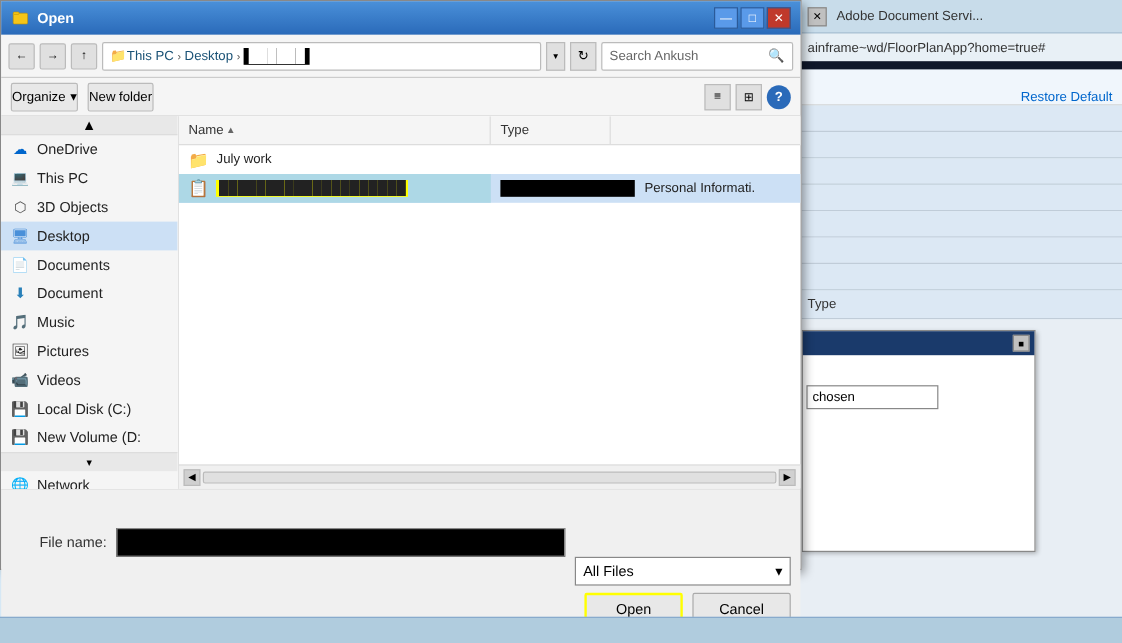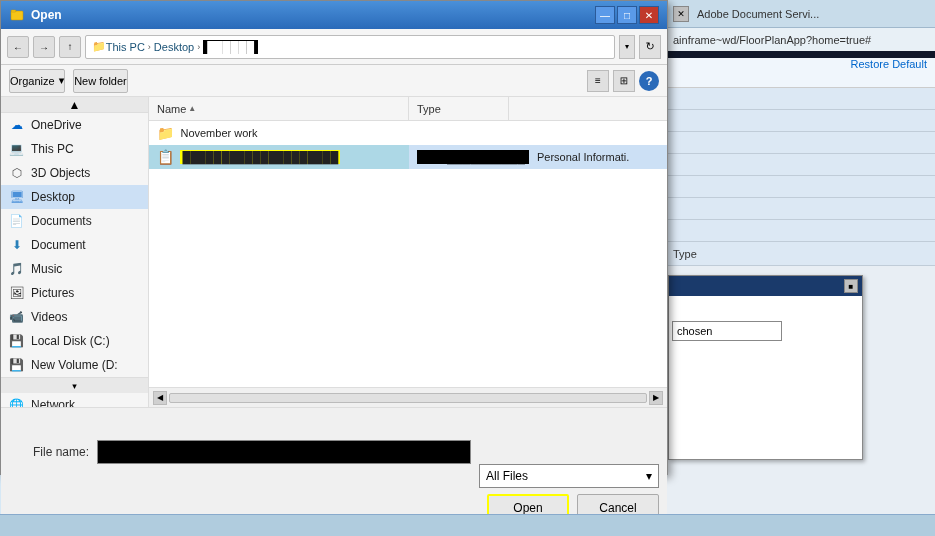--- a/index.html
+++ b/index.html
@@ -58,21 +58,21 @@
       color: #333;
       border-bottom: 7px solid #0f172a;
     }
 
     .restore-default-area {
       position: absolute;
       top: 58px; left: 665px; right: 0;
       height: 30px;
       background: #f0f6fc;
       display: flex;
-      align-items: flex-start;
+      align-items: flex-end;
       justify-content: flex-end;
       padding-right: 8px;
       font-size: 11px;
       color: #0066cc;
       border-bottom: 1px solid #ccc;
     }
 
     .right-panel-rows {
       position: absolute;
       top: 88px; left: 665px; right: 0;
@@ -639,20 +639,24 @@
       <span class="addr-path-segment">This PC</span>
       <span class="addr-path-arrow">›</span>
       <span class="addr-path-segment">Desktop</span>
       <span class="addr-path-arrow">›</span>
       <span class="addr-path-selected">██████</span>
     </div>
 
     <div class="addr-dropdown">▾</div>
     <div class="addr-refresh-btn">↻</div>
 
+    <div class="addr-search-box">
+      <span style="flex:1; color:#666;">Search Ankush</span>
+      <span>🔍</span>
+    </div>
   </div>
 
   <div class="dialog-toolbar">
     <div class="toolbar-btn">
       <span>Organize</span>
       <span>▾</span>
     </div>
     <div class="toolbar-btn">
       <span>New folder</span>
     </div>
@@ -729,21 +733,21 @@
           <span class="col-sort-arrow">▲</span>
         </div>
         <div class="file-col type-col">
           <span>Type</span>
         </div>
       </div>
 
       <div class="file-row">
         <div class="file-cell name-col">
           <span style="color:#f5c518; font-size:14px;">📁</span>
-          <span>November work</span>
+          <span>July work</span>
         </div>
         <div class="file-cell date-col"></div>
       </div>
 
       <div class="file-row selected">
         <div class="file-cell name-col" style="background:#add8e6;">
           <span style="color:#555; font-size:14px;">📋</span>
           <span>
             <span class="yellow-highlight">████████████████████</span>
           </span>

